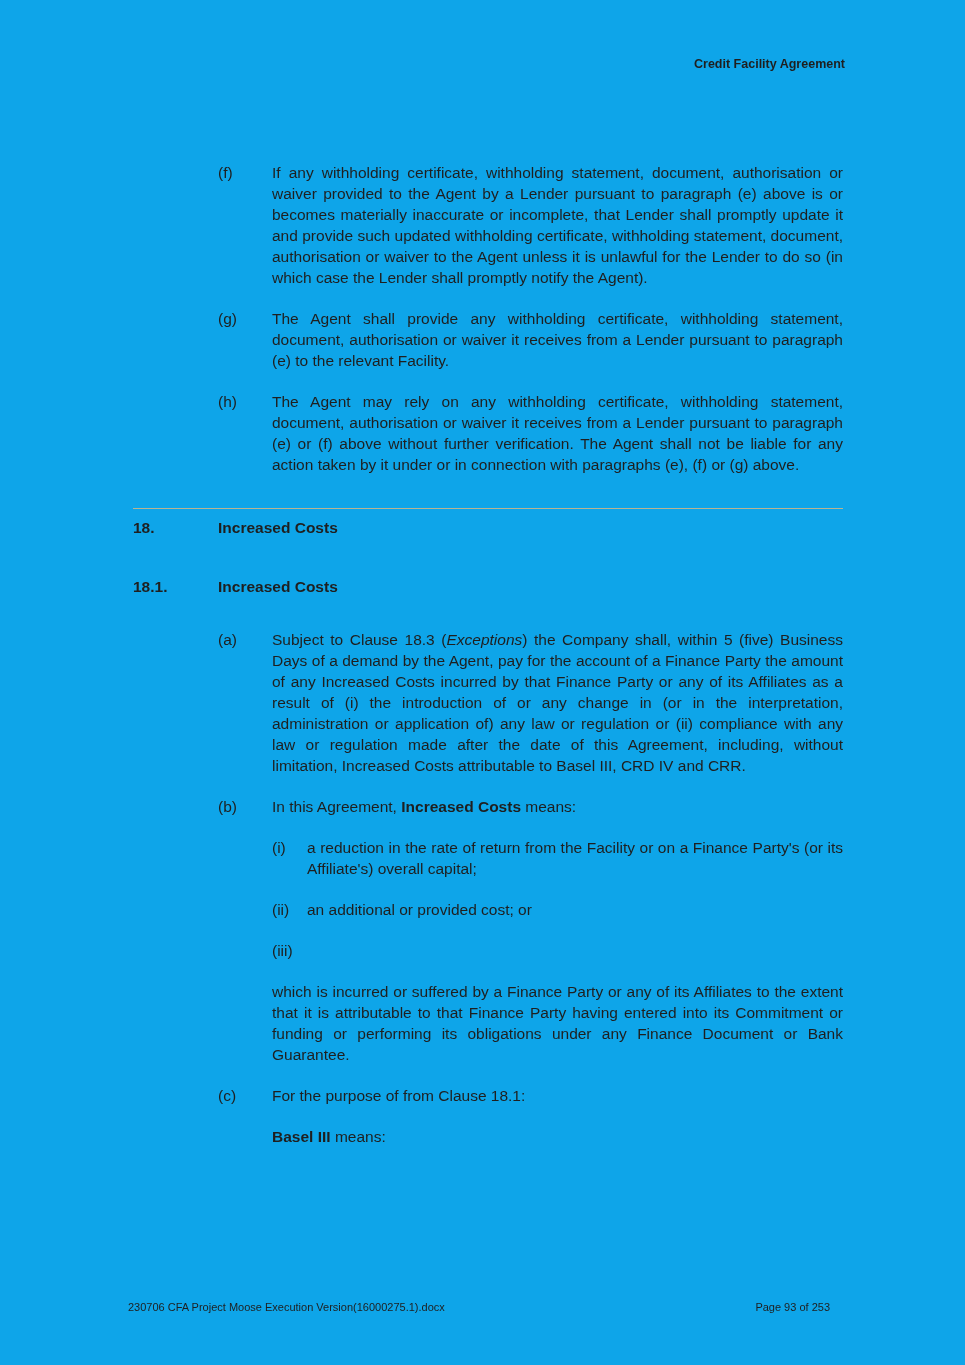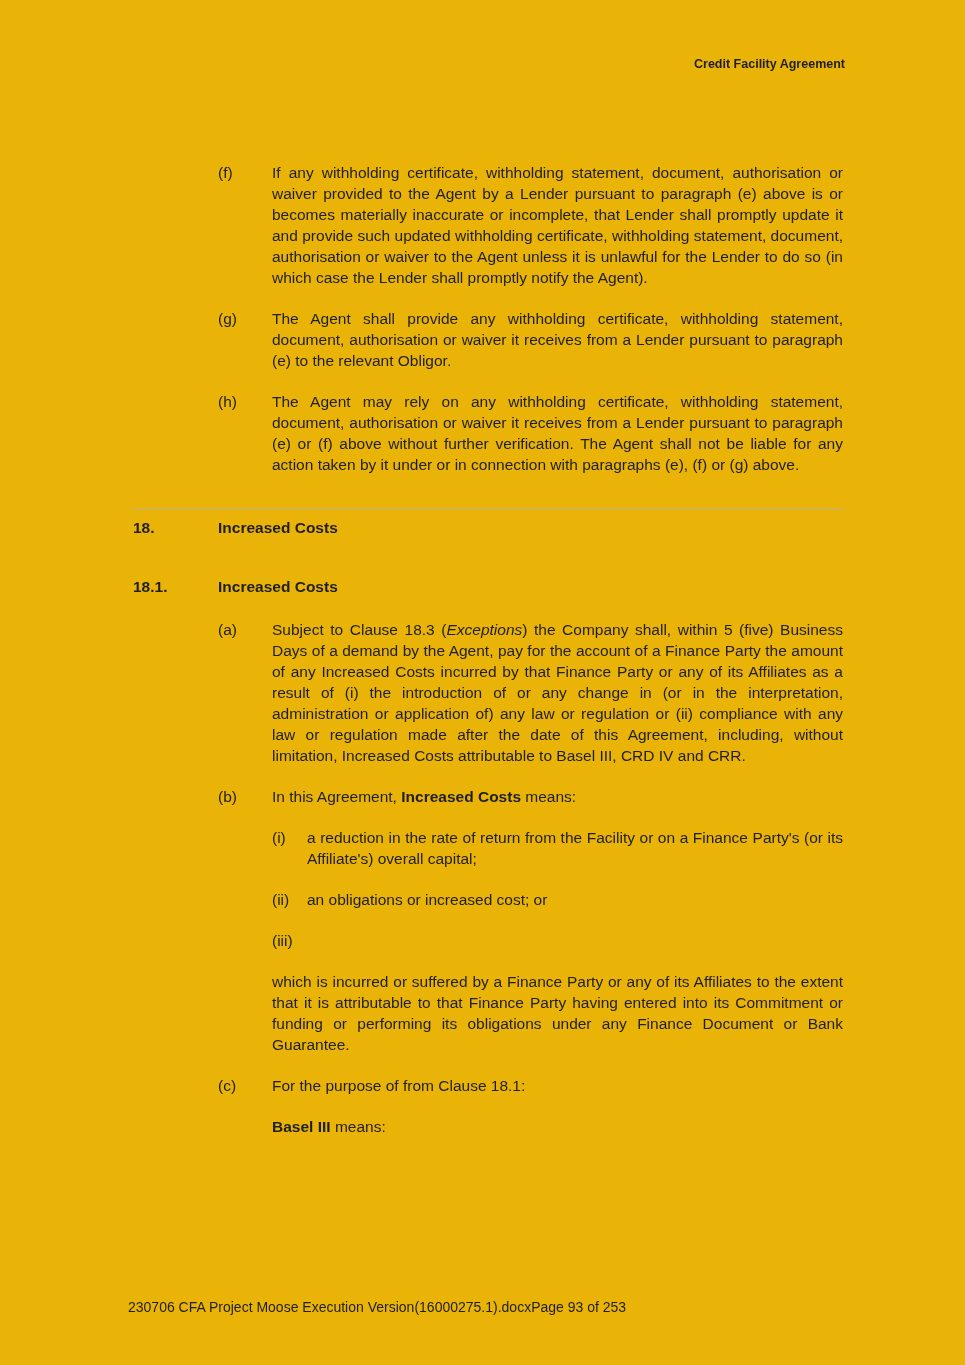--- a/index.html
+++ b/index.html
@@ -1,20 +1,20 @@
 <!DOCTYPE html>
 <html><head>
 <meta charset="utf-8">
 <style>
   html, body { margin: 0; padding: 0; background: #ffffff; }
   .page {
     position: relative;
     width: 965px;
     height: 1365px;
-    background: #eab308;
+    background: #0ea5e9;
     font-family: "Liberation Sans", sans-serif;
     color: #1f1f1f;
     overflow: hidden;
   }
   .doc-header {
     position: absolute;
     top: 56px;
     left: 0;
     right: 120px;
     text-align: right;
@@ -52,30 +52,31 @@
     display: flex;
     padding-left: 133px;
     padding-right: 122px;
     font-size: 15.5px;
     font-weight: bold;
     line-height: 21px;
     margin: 0;
   }
   .heading .num { flex: 0 0 85px; }
   .h18 { padding-top: 8px; margin-bottom: 38px; }
-  .h181 { margin-bottom: 22px; }
+  .h181 { margin-bottom: 32px; }
   .bold { font-weight: bold; }
   .italic { font-style: italic; }
   .doc-footer {
     position: absolute;
     top: 1299px;
     left: 128px;
     right: 135px;
     display: flex;
-    font-size: 14px;
+    justify-content: space-between;
+    font-size: 11px;
     line-height: 17px;
   }
 </style>
 </head>
 <body>
 
 <div class="page">
 
   <header class="doc-header">
     <span>Credit Facility Agreement</span>
@@ -83,21 +84,21 @@
 
   <main class="doc-body">
 
     <div class="para lvl1">
       <span class="label">(f)</span>
       <p class="text">If any withholding certificate, withholding statement, document, authorisation or waiver provided to the Agent by a Lender pursuant to paragraph (e) above is or becomes materially inaccurate or incomplete, that Lender shall promptly update it and provide such updated withholding certificate, withholding statement, document, authorisation or waiver to the Agent unless it is unlawful for the Lender to do so (in which case the Lender shall promptly notify the Agent).</p>
     </div>
 
     <div class="para lvl1">
       <span class="label">(g)</span>
-      <p class="text">The Agent shall provide any withholding certificate, withholding statement, document, authorisation or waiver it receives from a Lender pursuant to paragraph (e) to the relevant Obligor.</p>
+      <p class="text">The Agent shall provide any withholding certificate, withholding statement, document, authorisation or waiver it receives from a Lender pursuant to paragraph (e) to the relevant Facility.</p>
     </div>
 
     <div class="para lvl1">
       <span class="label">(h)</span>
       <p class="text">The Agent may rely on any withholding certificate, withholding statement, document, authorisation or waiver it receives from a Lender pursuant to paragraph (e) or (f) above without further verification. The Agent shall not be liable for any action taken by it under or in connection with paragraphs (e), (f) or (g) above.</p>
     </div>
 
     <hr class="rule" style="border-top-color: rgb(185, 180, 145);">
 
     <div class="heading h18">
@@ -120,21 +121,21 @@
       <p class="text"><span>In this Agreement, </span><span class="bold">Increased Costs</span><span> means:</span></p>
     </div>
 
     <div class="para lvl2">
       <span class="label">(i)</span>
       <p class="text">a reduction in the rate of return from the Facility or on a Finance Party's (or its Affiliate's) overall capital;</p>
     </div>
 
     <div class="para lvl2">
       <span class="label">(ii)</span>
-      <p class="text">an obligations or increased cost; or</p>
+      <p class="text">an additional or provided cost; or</p>
     </div>
 
     <div class="para lvl2">
       <span class="label">(iii)</span>
     </div>
 
     <div class="para cont">
       <p class="text">which is incurred or suffered by a Finance Party or any of its Affiliates to the extent that it is attributable to that Finance Party having entered into its Commitment or funding or performing its obligations under any Finance Document or Bank Guarantee.</p>
     </div>
 

